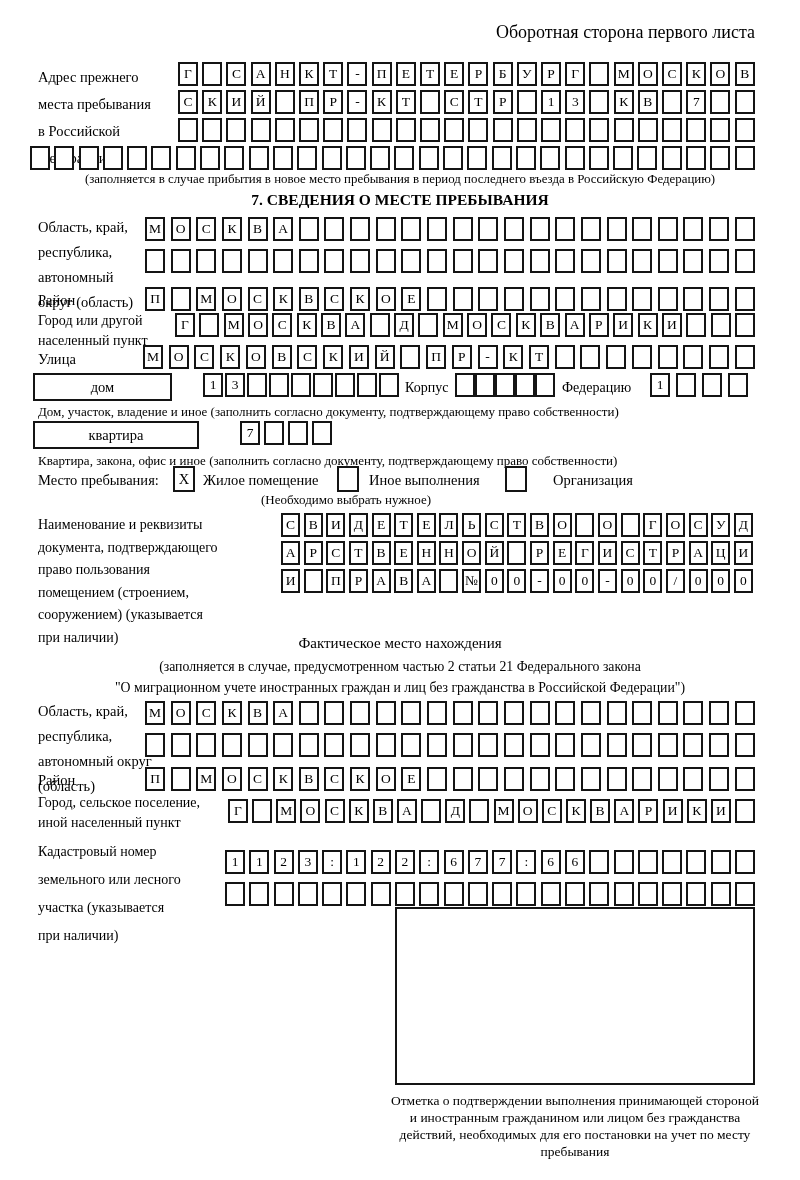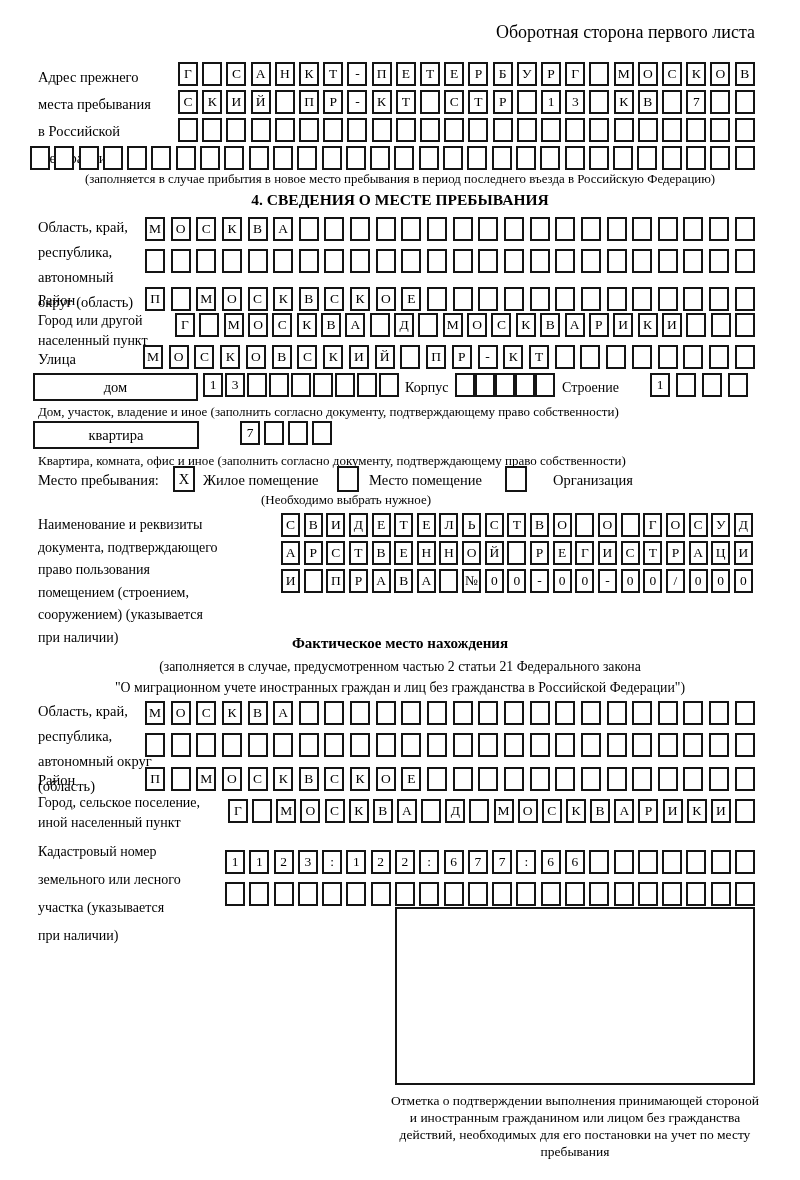--- a/index.html
+++ b/index.html
@@ -7,21 +7,21 @@
          font-family:"Liberation Serif","DejaVu Serif",serif;color:#000;overflow:hidden;}
   .lbl{position:absolute;font-size:14.5px;white-space:pre-line;line-height:21px;}
   .hdr{position:absolute;top:22px;right:45px;font-size:18px;}
   .cellrow{position:absolute;display:flex;justify-content:space-between;}
   .cell{flex:0 0 auto;width:20px;height:24px;border:2px solid #141414;box-sizing:border-box;
         display:flex;align-items:center;justify-content:center;font-size:13.5px;background:#fff;}
   .cells-sm .cell{width:19px;}
   .center{position:absolute;left:0;width:800px;text-align:center;}
   .note{font-size:12.9px;}
   .title{font-weight:bold;font-size:15.5px;}
-  .subtitle{font-weight:bold;font-size:15px;}
+  .subtitle{font-weight:normal;font-size:15px;}
   .law{font-size:13.8px;}
   .caption{position:absolute;font-size:13px;}
   .fieldbox{position:absolute;border:2px solid #141414;box-sizing:border-box;height:28px;
             display:flex;align-items:center;justify-content:center;font-size:14.5px;background:#fff;}
   .checkbox{position:absolute;width:22px;height:26px;border:2px solid #141414;box-sizing:border-box;
             display:flex;align-items:center;justify-content:center;font-size:14.5px;background:#fff;}
   .stamp{position:absolute;border:2px solid #141414;box-sizing:border-box;background:#fff;}
 </style>
 </head>
 <body>
@@ -139,21 +139,21 @@
       <span class="cell"></span>
       <span class="cell"></span>
       <span class="cell"></span>
       <span class="cell"></span>
       <span class="cell"></span>
       <span class="cell"></span>
       <span class="cell"></span>
     </div>
   <div class="center note" style="top:172px">(заполняется в случае прибытия в новое место пребывания в период последнего въезда в Российскую Федерацию)</div>
 
-  <div class="center title" style="top:191px">4. СВЕДЕНИЯ О МЕСТЕ ПРЕБЫВАНИЯ</div>
+  <div class="center title" style="top:191px">7. СВЕДЕНИЯ О МЕСТЕ ПРЕБЫВАНИЯ</div>
 
   <div class="lbl" style="left:38px;top:215px;width:130px;line-height:25px">Область, край,
 республика,
 автономный
 округ (область)</div>
   <div class="cellrow" style="left:145px;top:217px;width:610px">
       <span class="cell">М</span>
       <span class="cell">О</span>
       <span class="cell">С</span>
       <span class="cell">К</span>
@@ -283,63 +283,63 @@
       <span class="cell"></span>
       <span class="cell"></span>
       <span class="cell"></span>
       <span class="cell"></span>
       <span class="cell"></span>
       <span class="cell"></span>
       <span class="cell"></span>
       <span class="cell"></span>
     </div>
 
-  <div class="fieldbox" style="left:33px;top:373px;width:165px">дом</div>
+  <div class="fieldbox" style="left:33px;top:373px;width:139px">дом</div>
   <div class="cellrow" style="left:203px;top:373px;width:196px">
       <span class="cell">1</span>
       <span class="cell">3</span>
       <span class="cell"></span>
       <span class="cell"></span>
       <span class="cell"></span>
       <span class="cell"></span>
       <span class="cell"></span>
       <span class="cell"></span>
       <span class="cell"></span>
     </div>
   <div class="lbl" style="left:405px;top:377px;font-size:14px">Корпус</div>
   <div class="cellrow" style="left:455px;top:373px;width:100px">
       <span class="cell"></span>
       <span class="cell"></span>
       <span class="cell"></span>
       <span class="cell"></span>
       <span class="cell"></span>
     </div>
-  <div class="lbl" style="left:562px;top:377px;font-size:14px">Строение</div>
+  <div class="lbl" style="left:562px;top:377px;font-size:14px">Федерацию</div>
   <div class="cellrow" style="left:650px;top:373px;width:98px">
       <span class="cell">1</span>
       <span class="cell"></span>
       <span class="cell"></span>
       <span class="cell"></span>
     </div>
   <div class="caption" style="left:38px;top:404px">Дом, участок, владение и иное (заполнить согласно документу, подтверждающему право собственности)</div>
 
   <div class="fieldbox" style="left:33px;top:421px;width:166px">квартира</div>
   <div class="cellrow" style="left:240px;top:421px;width:92px">
       <span class="cell">7</span>
       <span class="cell"></span>
       <span class="cell"></span>
       <span class="cell"></span>
     </div>
-  <div class="caption" style="left:38px;top:453px">Квартира, комната, офис и иное (заполнить согласно документу, подтверждающему право собственности)</div>
+  <div class="caption" style="left:38px;top:453px">Квартира, закона, офис и иное (заполнить согласно документу, подтверждающему право собственности)</div>
 
   <div class="lbl" style="left:38px;top:470px">Место пребывания:</div>
   <div class="checkbox" style="left:173px;top:466px">X</div>
   <div class="lbl" style="left:203px;top:470px">Жилое помещение</div>
   <div class="checkbox" style="left:337px;top:466px"></div>
-  <div class="lbl" style="left:369px;top:470px">Место помещение</div>
+  <div class="lbl" style="left:369px;top:470px">Иное выполнения</div>
   <div class="checkbox" style="left:505px;top:466px"></div>
   <div class="lbl" style="left:553px;top:470px">Организация</div>
   <div class="caption" style="left:191px;top:492px;width:310px;text-align:center">(Необходимо выбрать нужное)</div>
 
   <div class="lbl" style="left:38px;top:514px;width:250px;line-height:22.5px;font-size:14px">Наименование и реквизиты
 документа, подтверждающего
 право пользования
 помещением (строением,
 сооружением) (указывается
 при наличии)</div>

